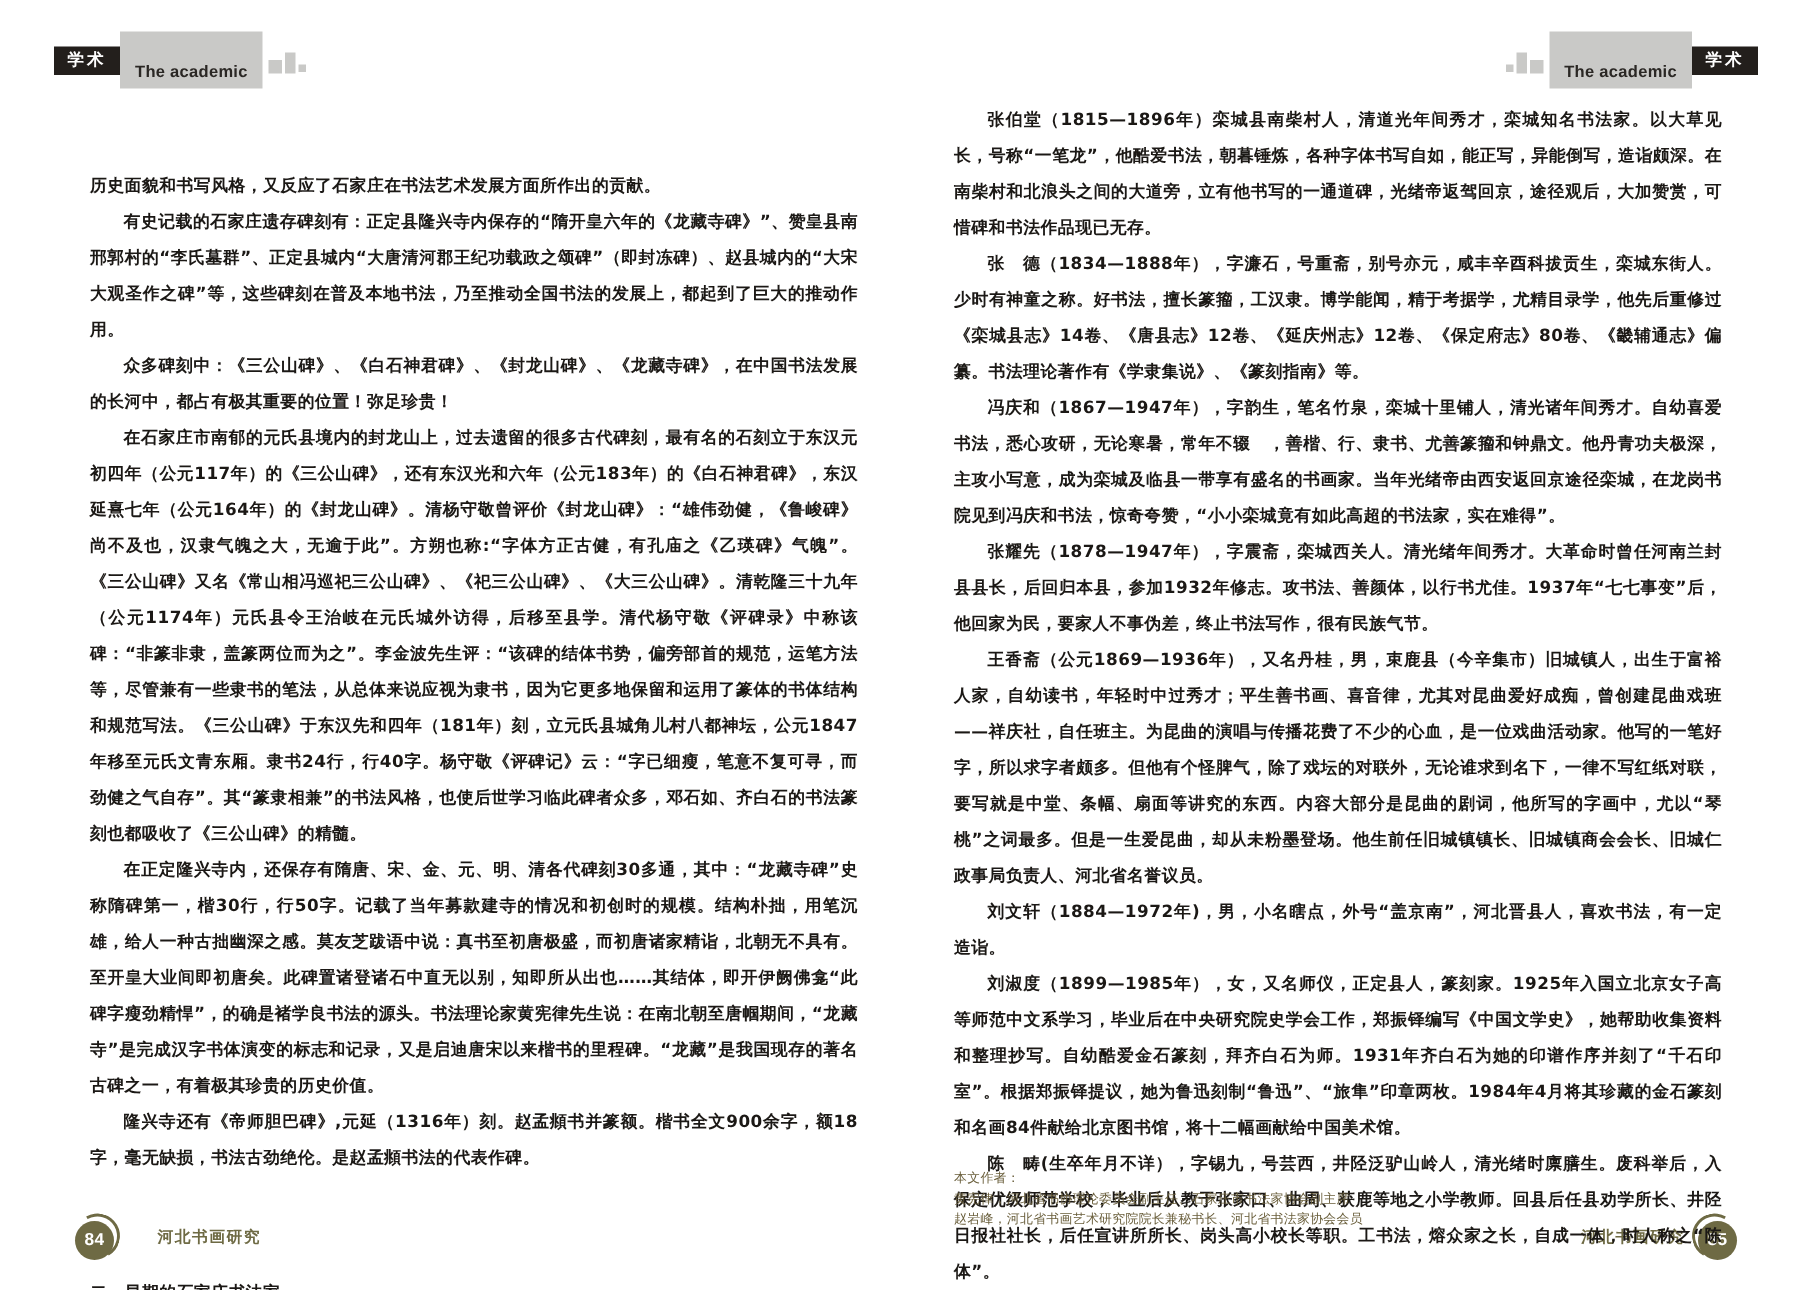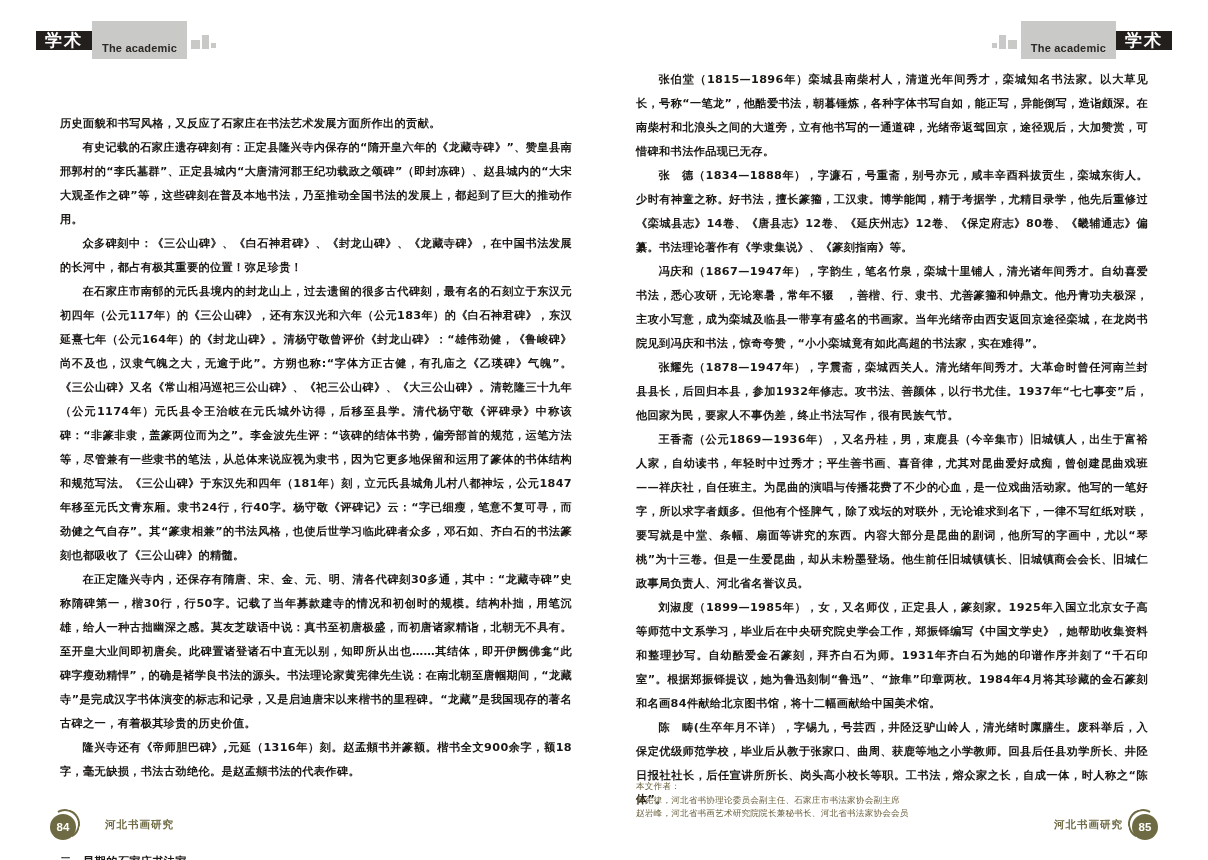--- a/index.html
+++ b/index.html
@@ -32,21 +32,21 @@
     height: 20px;
     display: flex;
     align-items: center;
   }
   .runhead.left  { left: 36px; }
   .runhead.right { right: 36px; flex-direction: row-reverse; }
 
   .rh-cn {
     background: #231f1c;
     color: #ffffff;
-    font-size: 17px;
+    font-size: 11px;
     font-weight: bold;
     letter-spacing: 2px;
     padding: 2px 9px 3px 9px;
     line-height: 14px;
     font-family: "DejaVu Sans", "Liberation Sans", sans-serif;
   }
   .rh-en {
     background: #c9c9c7;
     color: #2a2724;
     font-size: 11px;
@@ -221,21 +221,22 @@
       </span>
       <span class="footer-label">河北书画研究</span>
     </div>
   </div>
 
   <div class="colbody right">
     <p>张伯堂（1815—1896年）栾城县南柴村人，清道光年间秀才，栾城知名书法家。以大草见长，号称“一笔龙”，他酷爱书法，朝暮锤炼，各种字体书写自如，能正写，异能倒写，造诣颇深。在南柴村和北浪头之间的大道旁，立有他书写的一通道碑，光绪帝返驾回京，途径观后，大加赞赏，可惜碑和书法作品现已无存。</p>
     <p>张　德（1834—1888年），字濂石，号重斋，别号亦元，咸丰辛酉科拔贡生，栾城东街人。少时有神童之称。好书法，擅长篆籀，工汉隶。博学能闻，精于考据学，尤精目录学，他先后重修过《栾城县志》14卷、《唐县志》12卷、《延庆州志》12卷、《保定府志》80卷、《畿辅通志》偏纂。书法理论著作有《学隶集说》、《篆刻指南》等。</p>
     <p>冯庆和（1867—1947年），字韵生，笔名竹泉，栾城十里铺人，清光诸年间秀才。自幼喜爱书法，悉心攻研，无论寒暑，常年不辍　，善楷、行、隶书、尤善篆籀和钟鼎文。他丹青功夫极深，主攻小写意，成为栾城及临县一带享有盛名的书画家。当年光绪帝由西安返回京途径栾城，在龙岗书院见到冯庆和书法，惊奇夸赞，“小小栾城竟有如此高超的书法家，实在难得”。</p>
     <p>张耀先（1878—1947年），字震斋，栾城西关人。清光绪年间秀才。大革命时曾任河南兰封县县长，后回归本县，参加1932年修志。攻书法、善颜体，以行书尤佳。1937年“七七事变”后，他回家为民，要家人不事伪差，终止书法写作，很有民族气节。</p>
-    <p>王香斋（公元1869—1936年），又名丹桂，男，束鹿县（今辛集市）旧城镇人，出生于富裕人家，自幼读书，年轻时中过秀才；平生善书画、喜音律，尤其对昆曲爱好成痴，曾创建昆曲戏班——祥庆社，自任班主。为昆曲的演唱与传播花费了不少的心血，是一位戏曲活动家。他写的一笔好字，所以求字者颇多。但他有个怪脾气，除了戏坛的对联外，无论谁求到名下，一律不写红纸对联，要写就是中堂、条幅、扇面等讲究的东西。内容大部分是昆曲的剧词，他所写的字画中，尤以“琴桃”为十三卷。但是一生爱昆曲，却从未粉墨登场。他生前任旧城镇镇长、旧城镇商会会长、旧城仁政事局负责人、河北省名誉议员。</p>
+    <p>王香斋（公元1869—1936年），又名丹桂，男，束鹿县（今辛集市）旧城镇人，出生于富裕人家，自幼读书，年轻时中过秀才；平生善书画、喜音律，尤其对昆曲爱好成痴，曾创建昆曲戏班——祥庆社，自任班主。为昆曲的演唱与传播花费了不少的心血，是一位戏曲活动家。他写的一笔好字，所以求字者颇多。但他有个怪脾气，除了戏坛的对联外，无论谁求到名下，一律不写红纸对联，要写就是中堂、条幅、扇面等讲究的东西。内容大部分是昆曲的剧词，他所写的字画中，尤以“琴桃”之词最多。但是一生爱昆曲，却从未粉墨登场。他生前任旧城镇镇长、旧城镇商会会长、旧城仁政事局负责人、河北省名誉议员。</p>
+    <p>刘文轩（1884—1972年)，男，小名瞎点，外号“盖京南”，河北晋县人，喜欢书法，有一定造诣。</p>
     <p>刘淑度（1899—1985年），女，又名师仪，正定县人，篆刻家。1925年入国立北京女子高等师范中文系学习，毕业后在中央研究院史学会工作，郑振铎编写《中国文学史》，她帮助收集资料和整理抄写。自幼酷爱金石篆刻，拜齐白石为师。1931年齐白石为她的印谱作序并刻了“千石印室”。根据郑振铎提议，她为鲁迅刻制“鲁迅”、“旅隼”印章两枚。1984年4月将其珍藏的金石篆刻和名画84件献给北京图书馆，将十二幅画献给中国美术馆。</p>
     <p>陈　畴(生卒年月不详），字锡九，号芸西，井陉泛驴山岭人，清光绪时廪膳生。废科举后，入保定优级师范学校，毕业后从教于张家口、曲周、获鹿等地之小学教师。回县后任县劝学所长、井陉日报社社长，后任宣讲所所长、岗头高小校长等职。工书法，熔众家之长，自成一体，时人称之“陈体”。</p>
 
   </div>
 
   <div class="credits">
     <div>本文作者：</div>
     <div>黄宪律，河北省书协理论委员会副主任、石家庄市书法家协会副主席</div>
     <div>赵岩峰，河北省书画艺术研究院院长兼秘书长、河北省书法家协会会员</div>
   </div>

